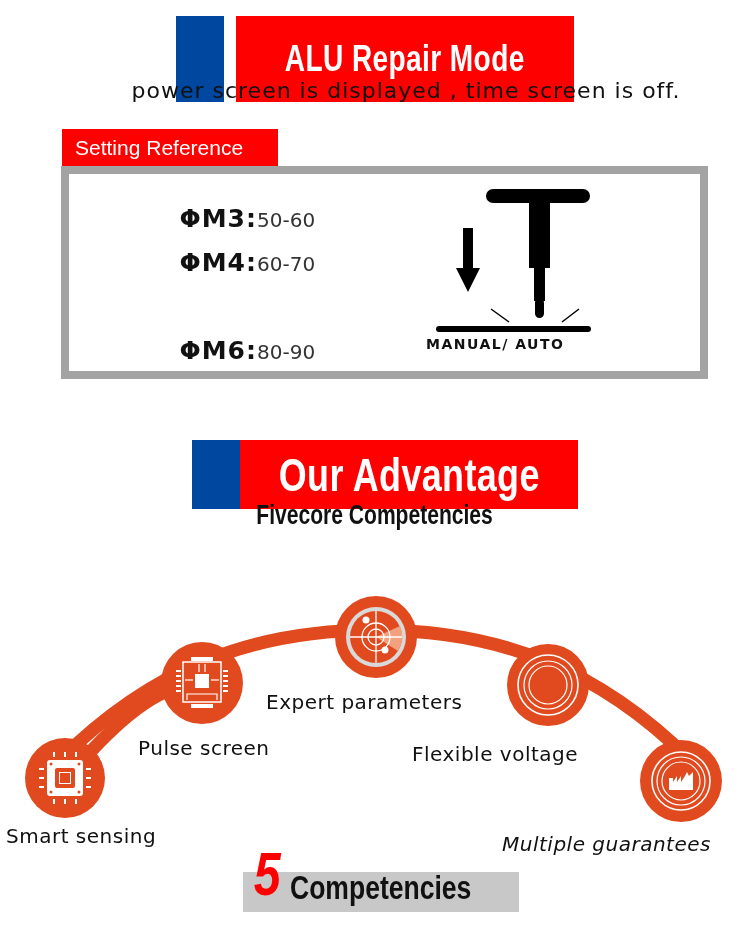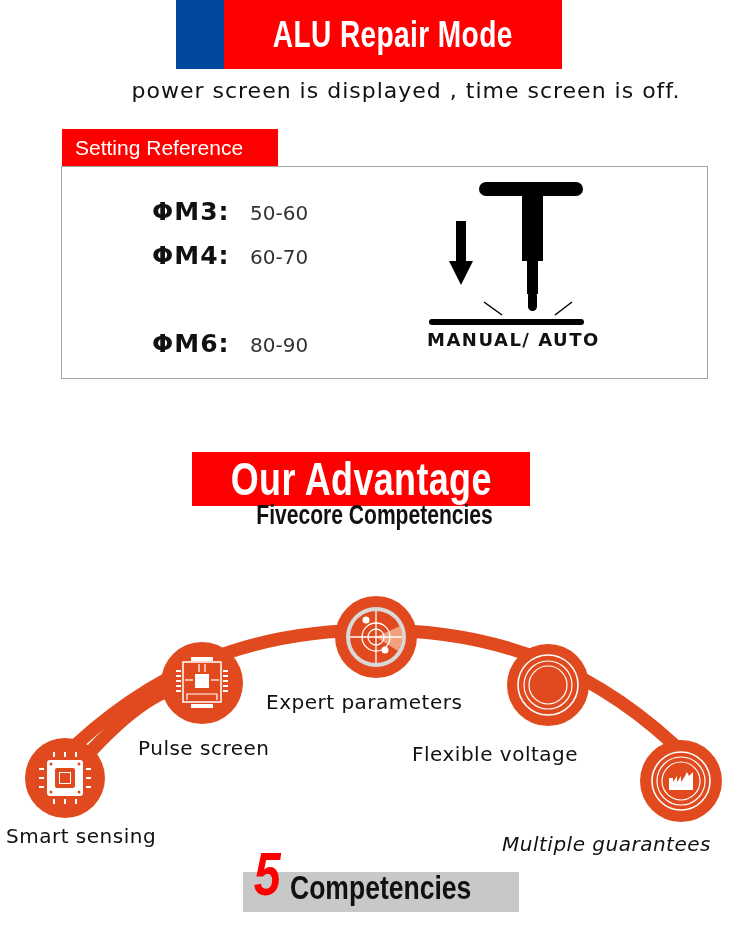--- a/index.html
+++ b/index.html
@@ -2,31 +2,31 @@
 <html><head>
 <meta charset="utf-8">
 <style>
   * { margin:0; padding:0; box-sizing:border-box; }
   body { width:750px; height:940px; background:#ffffff; position:relative; overflow:hidden; font-family:"DejaVu Sans", sans-serif; }
   .abs { position:absolute; }
   .banner { position:absolute; display:flex; }
   .banner .blue { background:#0047a0; }
   .banner .red { background:#ff0000; color:#fff; font-family:"Liberation Sans", sans-serif; font-weight:bold; display:flex; align-items:center; justify-content:center; letter-spacing:0.5px; transform-origin:center; }
   .condensed { display:inline-block; transform:scaleX(0.78); white-space:nowrap; }
-  #b1 { left:176px; top:0; height:69px; }
+  #b1 { left:176px; top:16px; height:86px;gap:12px; }
   #b1 .blue { width:48px; }
   #b1 .red { width:338px; font-size:36px; }
   #subtitle { left:0; width:750px; top:78px; text-align:center; font-size:22px; color:#111; letter-spacing:1px; padding-left:62px; }
   #ref-tag { left:62px; top:129px; width:216px; height:38px; background:#ff0000; color:#fff; font-family:"Liberation Sans", sans-serif; font-size:21px; display:flex; align-items:center; padding-left:13px; }
-  #ref-box { left:61px; top:166px; width:647px; height:213px; border:1px solid #a3a3a3; background:#fff; }
+  #ref-box { left:61px; top:166px; width:647px; height:213px; border:8px solid #a3a3a3; background:#fff;text-align:right; }
   .ref-row { position:absolute; left:90px; display:flex; align-items:baseline; }
   .ref-code { font-size:25px; font-weight:bold; color:#111; width:98px; letter-spacing:1px; }
   .ref-val { font-size:20px; color:#333; }
-  #manual-label { left:357px; top:162px; font-size:18px; font-weight:bold; color:#111; letter-spacing:1.5px;margin-left:8px; }
-  #b2 { left:192px; top:452px; height:69px;flex-direction:column; }
+  #manual-label { left:357px; top:162px; font-size:14px; font-weight:bold; color:#111; letter-spacing:1.5px; }
+  #b2 { left:192px; top:440px; height:69px; }
   #b2 .blue { width:48px; }
   #b2 .red { width:338px; font-size:46px; }
   #fivecore { left:0; width:750px; top:500px; text-align:center; font-family:"Liberation Sans", sans-serif; font-weight:bold; font-size:27px; color:#111; }
   .node { position:absolute; border-radius:50%; background:#e04a1e; }
   .lbl { position:absolute; font-size:20px; color:#111; white-space:nowrap; letter-spacing:0.5px; }
   #five-bar { left:243px; top:872px; width:276px; height:40px; background:#c8c8c8; }
   #five-num { left:250px; top:838px; font-family:"Liberation Sans", sans-serif; font-weight:bold; font-style:italic; font-size:62px; color:#ff0000; }
   #five-text { left:290px; top:868px; font-family:"Liberation Sans", sans-serif; font-weight:bold; font-size:34px; color:#111; }
 </style>
 </head>

